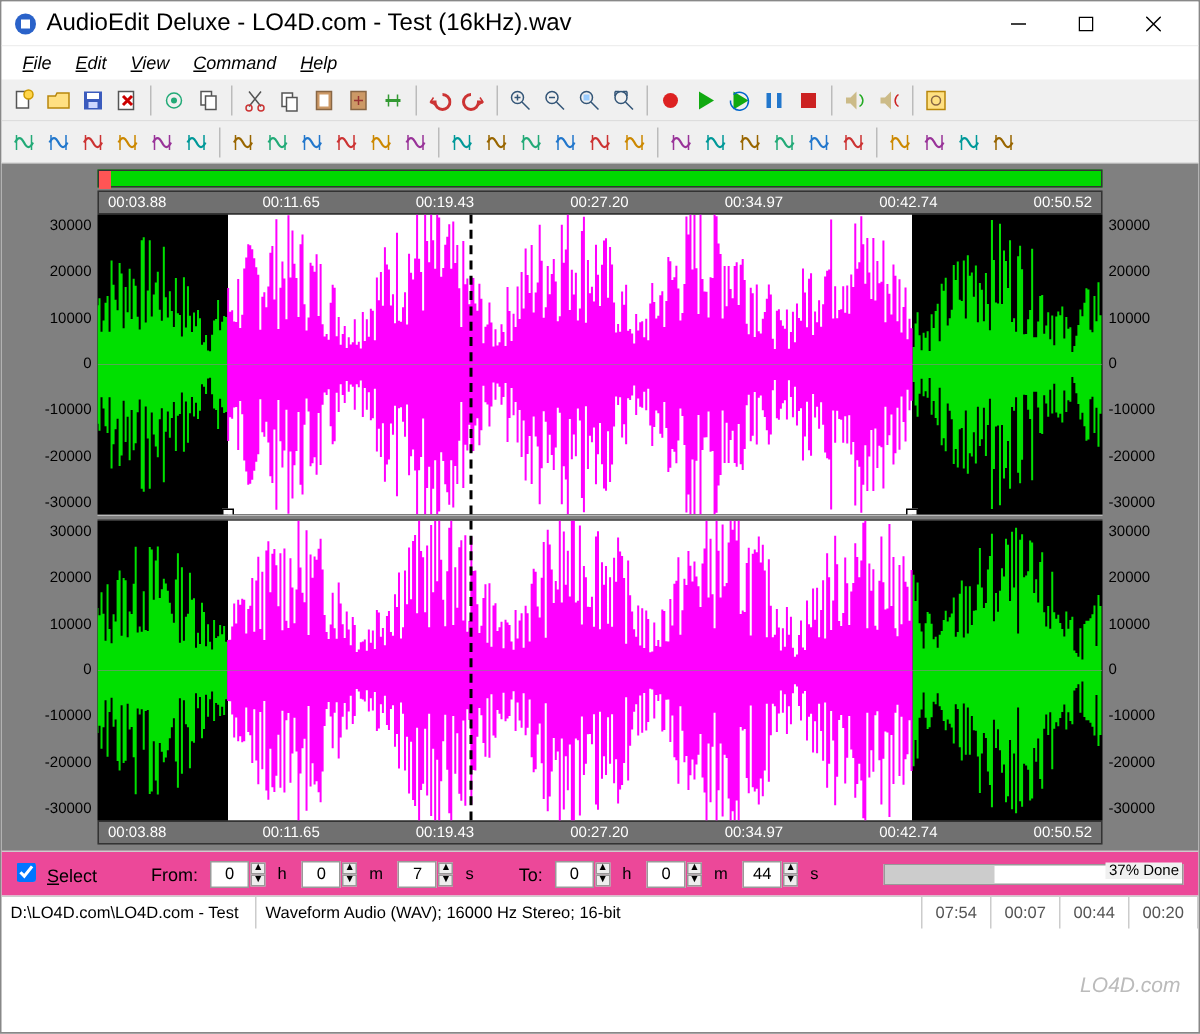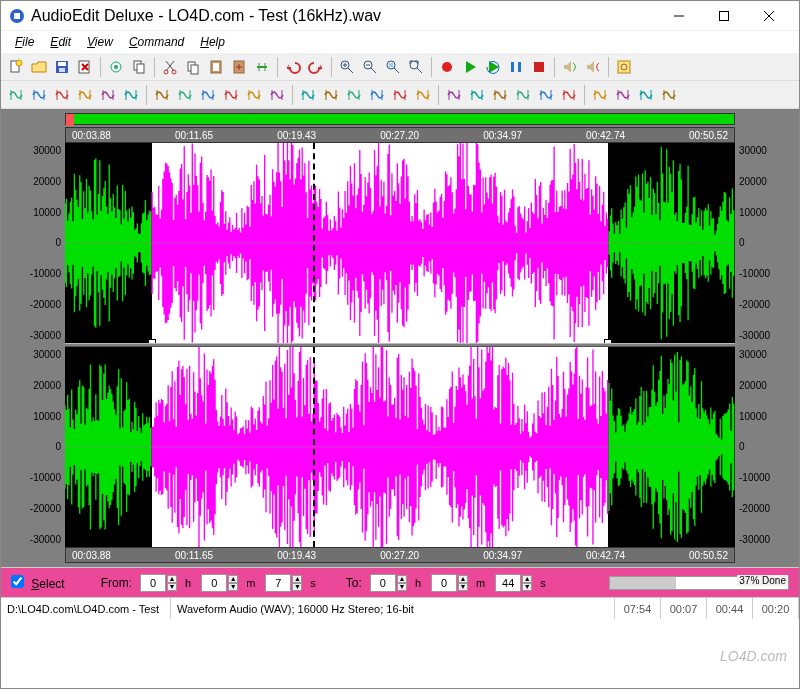--- a/index.html
+++ b/index.html
@@ -38,21 +38,21 @@
 .drag-handle { position:absolute; width:8px; height:8px; background:#fff; border:1px solid #000; bottom:-4px; }
 .channel-divider { height:4px; background:#808080; margin:0 60px; border-top:1px solid #bbb; border-bottom:1px solid #555; }
 
 
 .sel-panel { height: 30px; display:flex; align-items:center; gap:8px; padding:4px 10px; background:#ec4899; border-top:1px solid #ccc; }
 .sel-panel label { font-size:12px; }
 .sel-panel input[type=checkbox] { margin-right:4px; }
 .spin { width:26px; height:18px; font-size:11px; text-align:center; border:1px solid #999; }
 .unit { font-size:11px; margin-right:2px; }
 .progress-box { flex:1; text-align:right; }
-.progress { display:inline-block; width:180px; height:14px; border:1px solid #999; background:#fff; position:relative; vertical-align:middle; }
+.progress { display:inline-block; width:200px; height:14px; border:1px solid #999; background:#fff; position:relative; vertical-align:middle; }
 .progress .fill { position:absolute; top:0; left:0; bottom:0; background:#ccc; }
 .progress .pct { position:absolute; right:0; top:-2px; font-size:10px; padding:0 2px; background:#f0f0f0; }
 
 
 .statusbar { height:22px; display:flex; align-items:stretch; border-top:1px solid #ccc; font-size:11px; }
 .statusbar .cell { border-right:1px solid #ccc; padding:2px 6px; display:flex; align-items:center; white-space:nowrap; }
 .statusbar .cell.fill { flex:1; }
 .statusbar .time-cell { width:46px; justify-content:center; color:#555; }
 
 .watermark { position:absolute; bottom:24px; right:12px; font-size:14px; color:#bbb; font-style:italic; pointer-events:none; }

